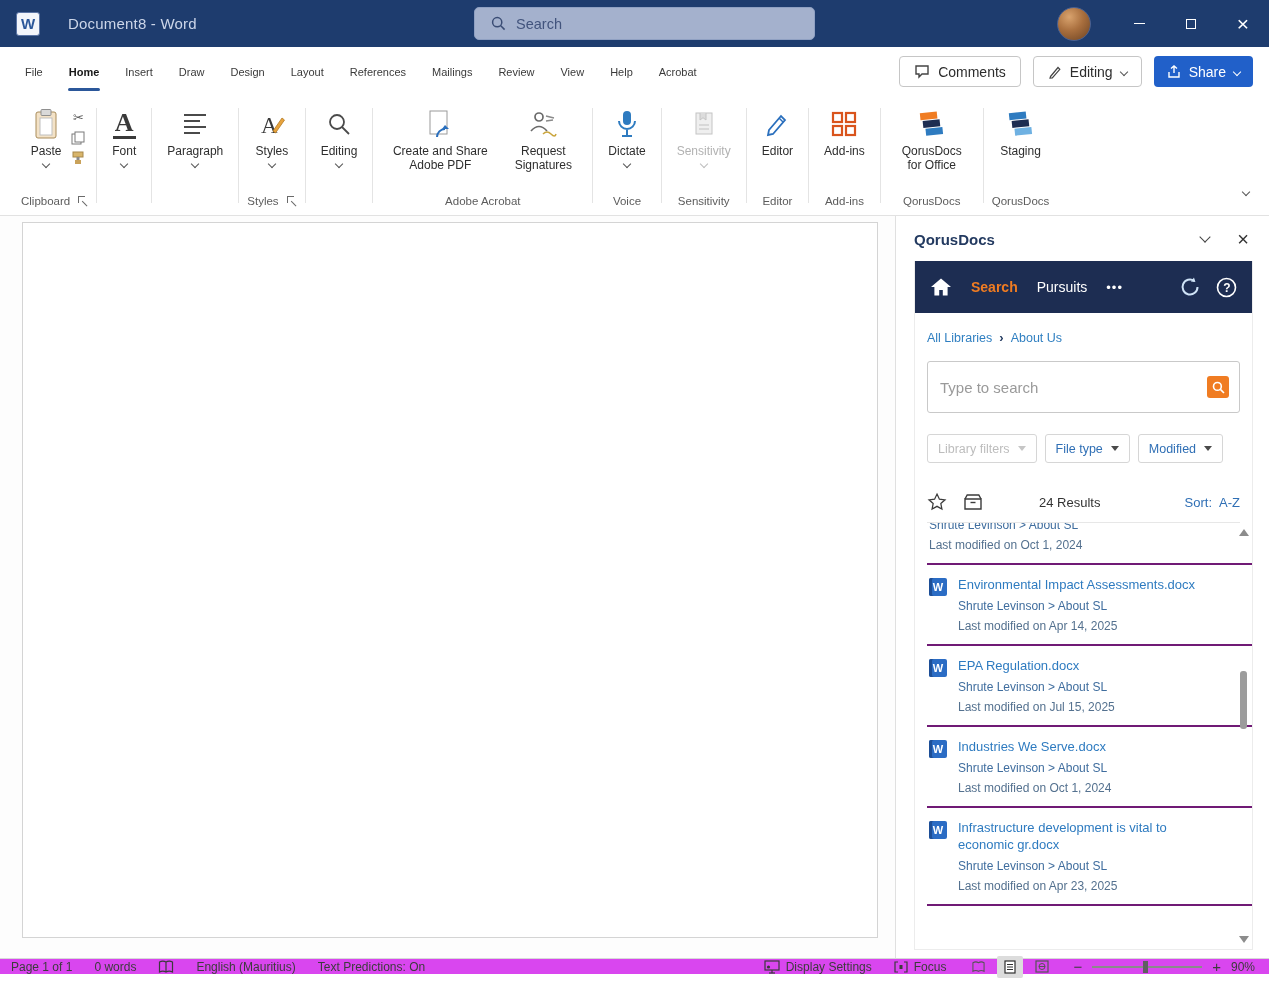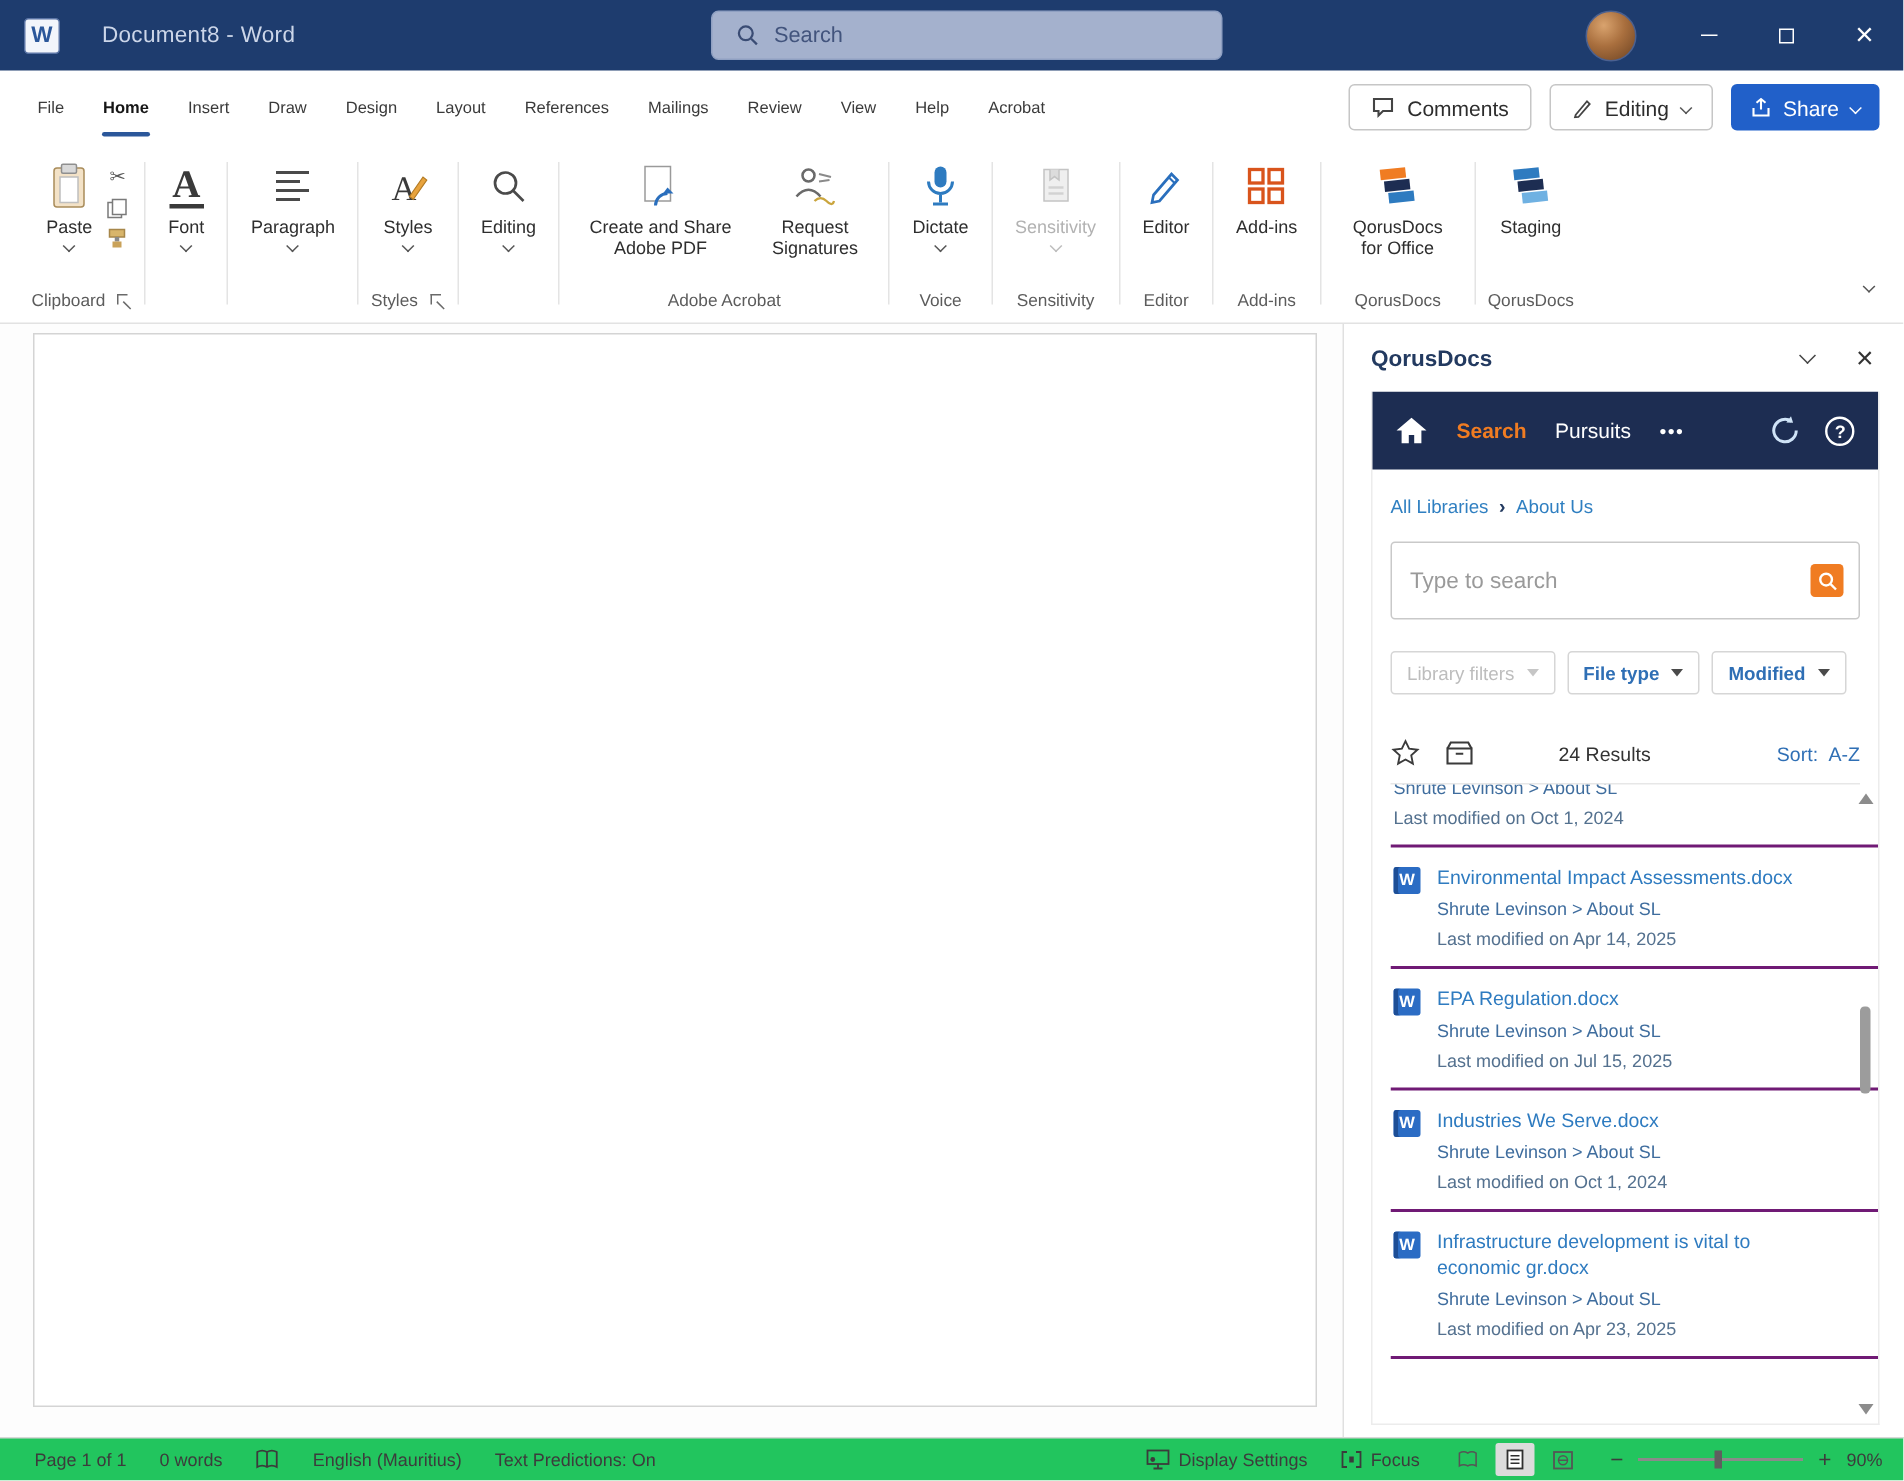--- a/index.html
+++ b/index.html
@@ -69,21 +69,21 @@
   .qcrumbs{padding:17px 12px 10px;font-size:12.5px;display:flex;gap:7px;align-items:center;flex:none}
   .crumb{color:#2f7fc1}
   .crumb-sep{color:#233a60;font-weight:700;font-size:13px}
   .qsearch{margin:6px 12px 0;border:1px solid #c9c9c9;border-radius:3px;height:52px;display:flex;align-items:center;padding:0 10px 0 12px;flex:none}
   .qsearch input{flex:1;border:none;outline:none;font-size:15px;color:#444}
   .qsearch input::placeholder{color:#9a9a9a;opacity:1}
   .qsearch-btn{width:22px;height:22px;background:#f07c22;border-radius:3px;display:flex;align-items:center;justify-content:center;flex:none}
   .qfilters{display:flex;gap:8px;margin:21px 12px 12px;flex:none}
   .fpill{height:29px;border:1px solid #d6d6d6;border-radius:3px;display:flex;align-items:center;gap:8px;padding:0 10px;font-size:12.5px;background:#fff;color:#3c3c3c}
   .fpill.disabled{color:#bdbdbd}
-  .fpill.blue{color:#2f6fb5;font-weight:700}
+  .fpill.blue{color:#2f6fb5;font-weight:400}
   .tri{width:0;height:0;border-left:4px solid transparent;border-right:4px solid transparent;border-top:5px solid #4a4a4a}
   .fpill.disabled .tri{border-top-color:#c6c6c6}
   .qtoolbar{display:flex;align-items:center;margin:17px 12px 0;padding-bottom:10px;font-size:13px;color:#333;flex:none;border-bottom:1px solid #e7e7e7}
   .qtb-icons{display:flex;gap:16px;align-items:center}
   .results-count{margin-left:56px}
   .sort{margin-left:auto;color:#2f6fb5;display:flex;gap:7px}
   .qresults{position:relative;flex:1;margin:0 0 0 12px;overflow:hidden}
   .qitem{padding:11px 36px 11px 2px;border-bottom:2px solid #701a75;display:flex;gap:11px}
   .qitem.partial{padding-top:0}
   .qitem.partial .qpath{margin-top:-5px}
@@ -91,21 +91,21 @@
   .qtext{display:flex;flex-direction:column;gap:6px}
   .qname{font-size:13px;color:#2e7bc0;line-height:17px}
   .qpath{font-size:12px;color:#3f6d9e}
   .qmod{font-size:12px;color:#54718f}
   .qscroll{position:absolute;top:6px;right:2px;width:13px;bottom:6px}
   .qs-up{position:absolute;top:0;left:2px;width:0;height:0;border-left:5px solid transparent;border-right:5px solid transparent;border-bottom:7px solid #8c8c8c}
   .qs-down{position:absolute;bottom:0;left:2px;width:0;height:0;border-left:5px solid transparent;border-right:5px solid transparent;border-top:7px solid #8c8c8c}
   .qs-thumb{position:absolute;top:142px;left:3px;width:7px;height:58px;background:#9c9c9c;border-radius:3px}
 
   
-  .statusbar{height:29px;border-top:1px solid #d8d8d8;display:flex;align-items:center;padding:0 12px 0 12px;font-size:12px;color:#3c3c3c;background:#22c55e}
+  .statusbar{height:16px;border-top:1px solid #d8d8d8;display:flex;align-items:center;padding:0 12px 0 0;font-size:12px;color:#3c3c3c;background:#d946ef}
   .sb-item{padding:0 11px;display:flex;align-items:center;gap:6px;white-space:nowrap}
   .sb-right{margin-left:auto;display:flex;align-items:center}
   .views{display:flex;gap:6px;margin:0 8px}
   .view-btn{width:26px;height:22px;display:flex;align-items:center;justify-content:center;border-radius:2px}
   .view-btn.active{background:#dcdcdc}
   .zoomwrap{display:flex;align-items:center;gap:10px;padding:0 4px 0 10px}
   .zoom-track{position:relative;width:110px;height:2px;background:#8a8a8a}
   .zoom-notch{position:absolute;left:50%;top:-3px;width:1px;height:8px;background:#8a8a8a}
   .zoom-handle{position:absolute;left:46%;top:-5px;width:5px;height:12px;background:#5f5f5f}
   .zoom-sign{font-size:15px;color:#3c3c3c}

